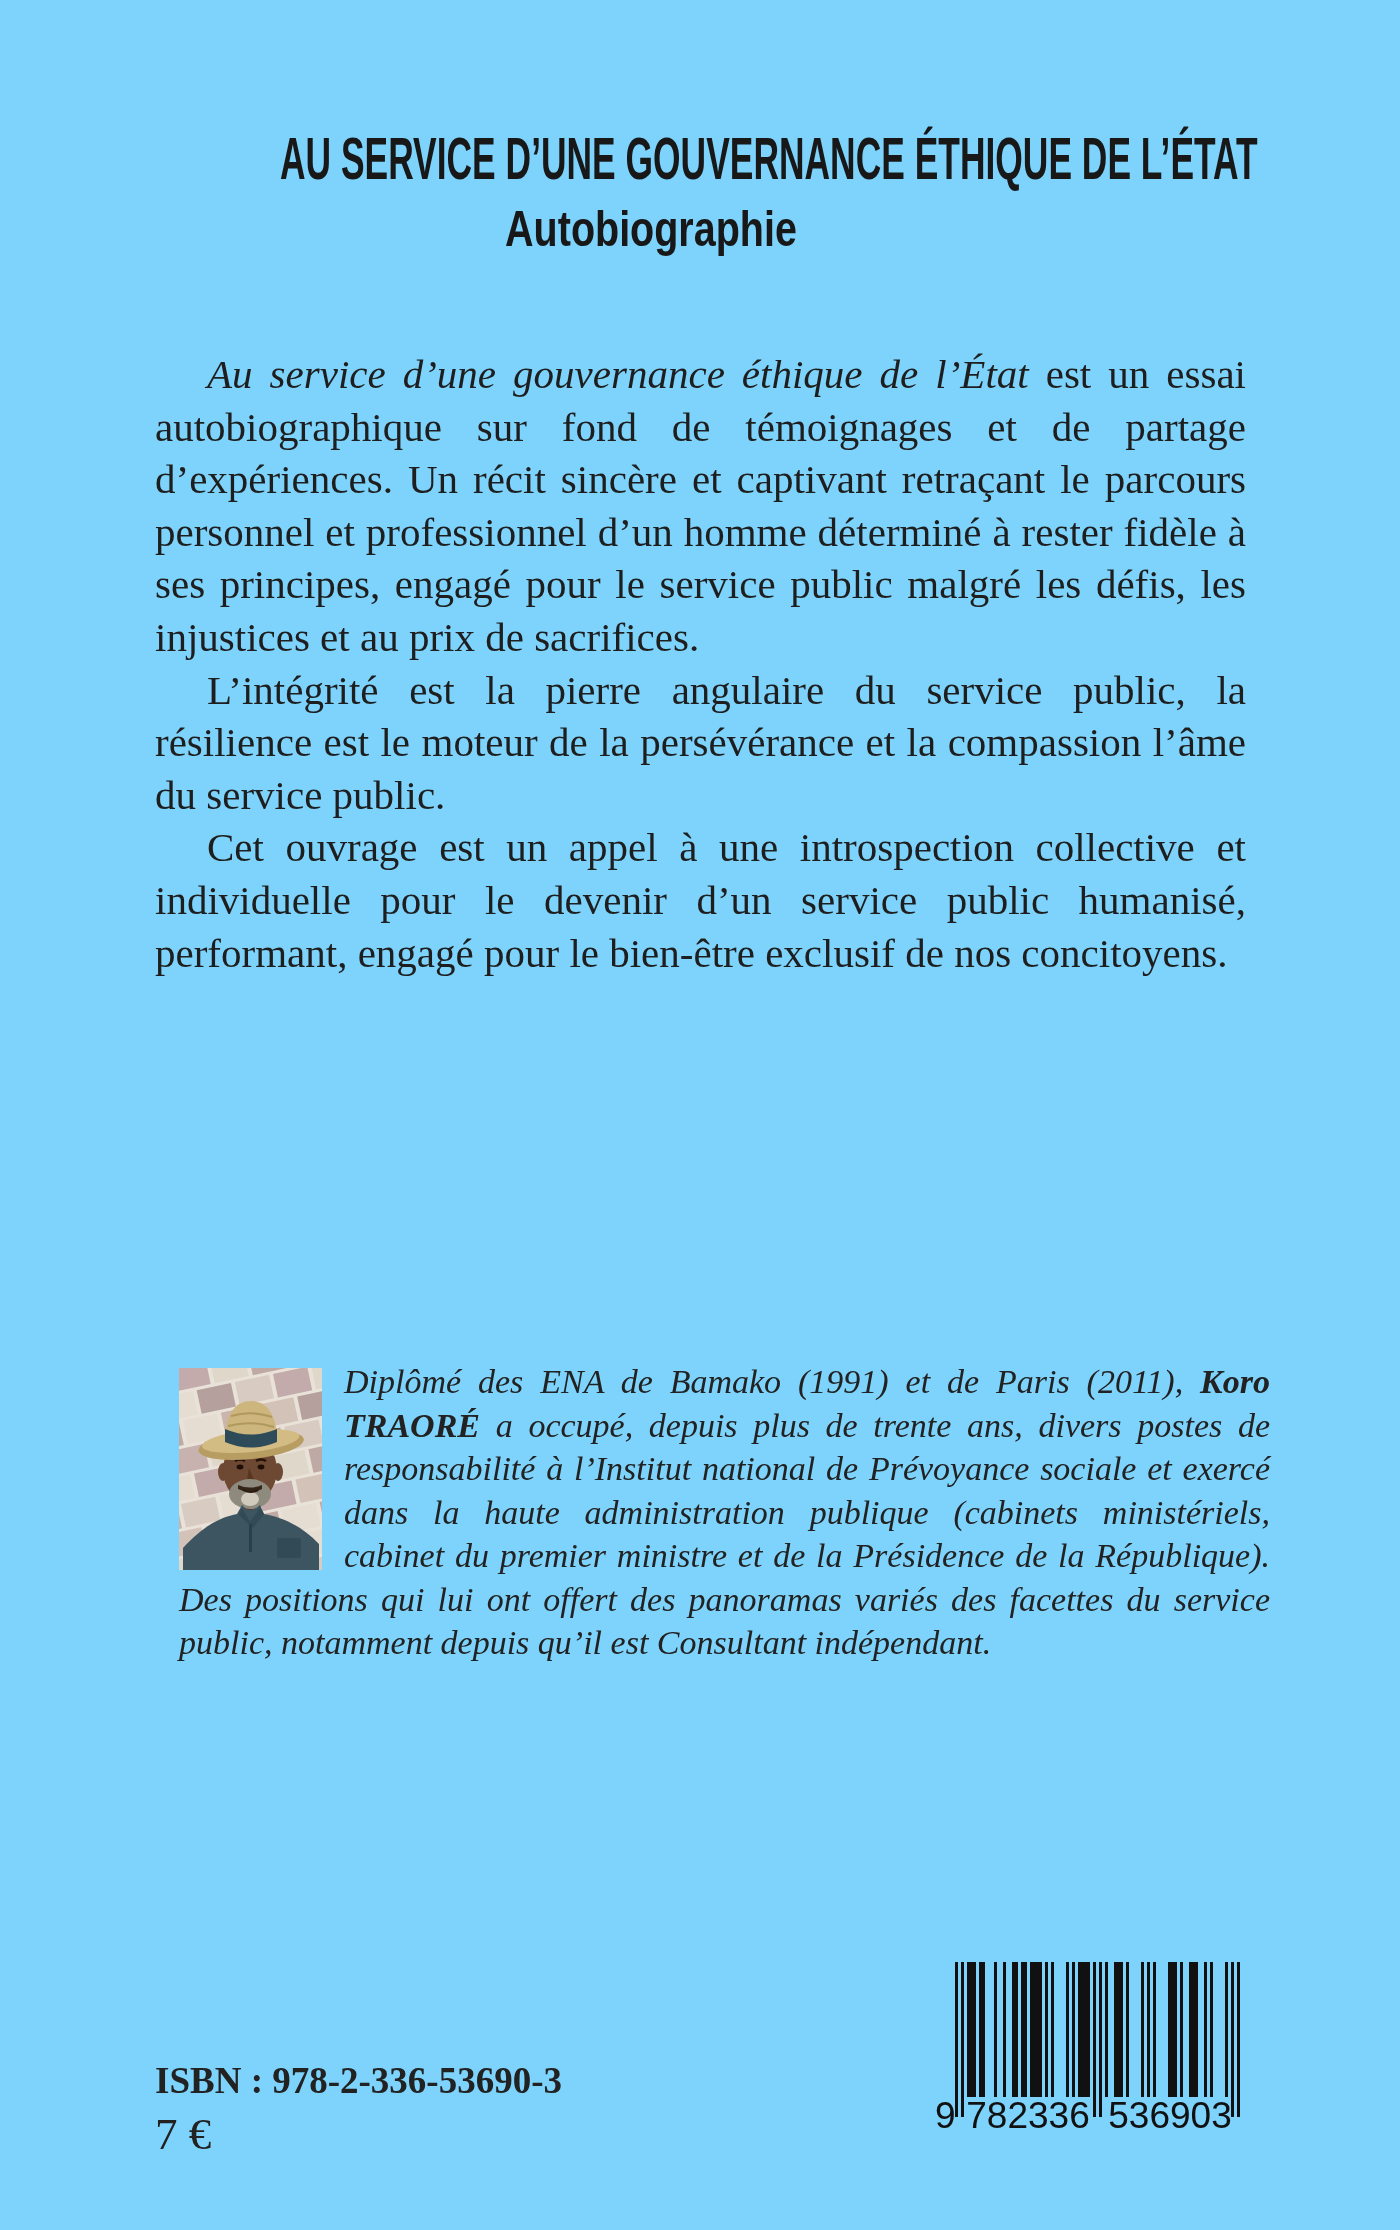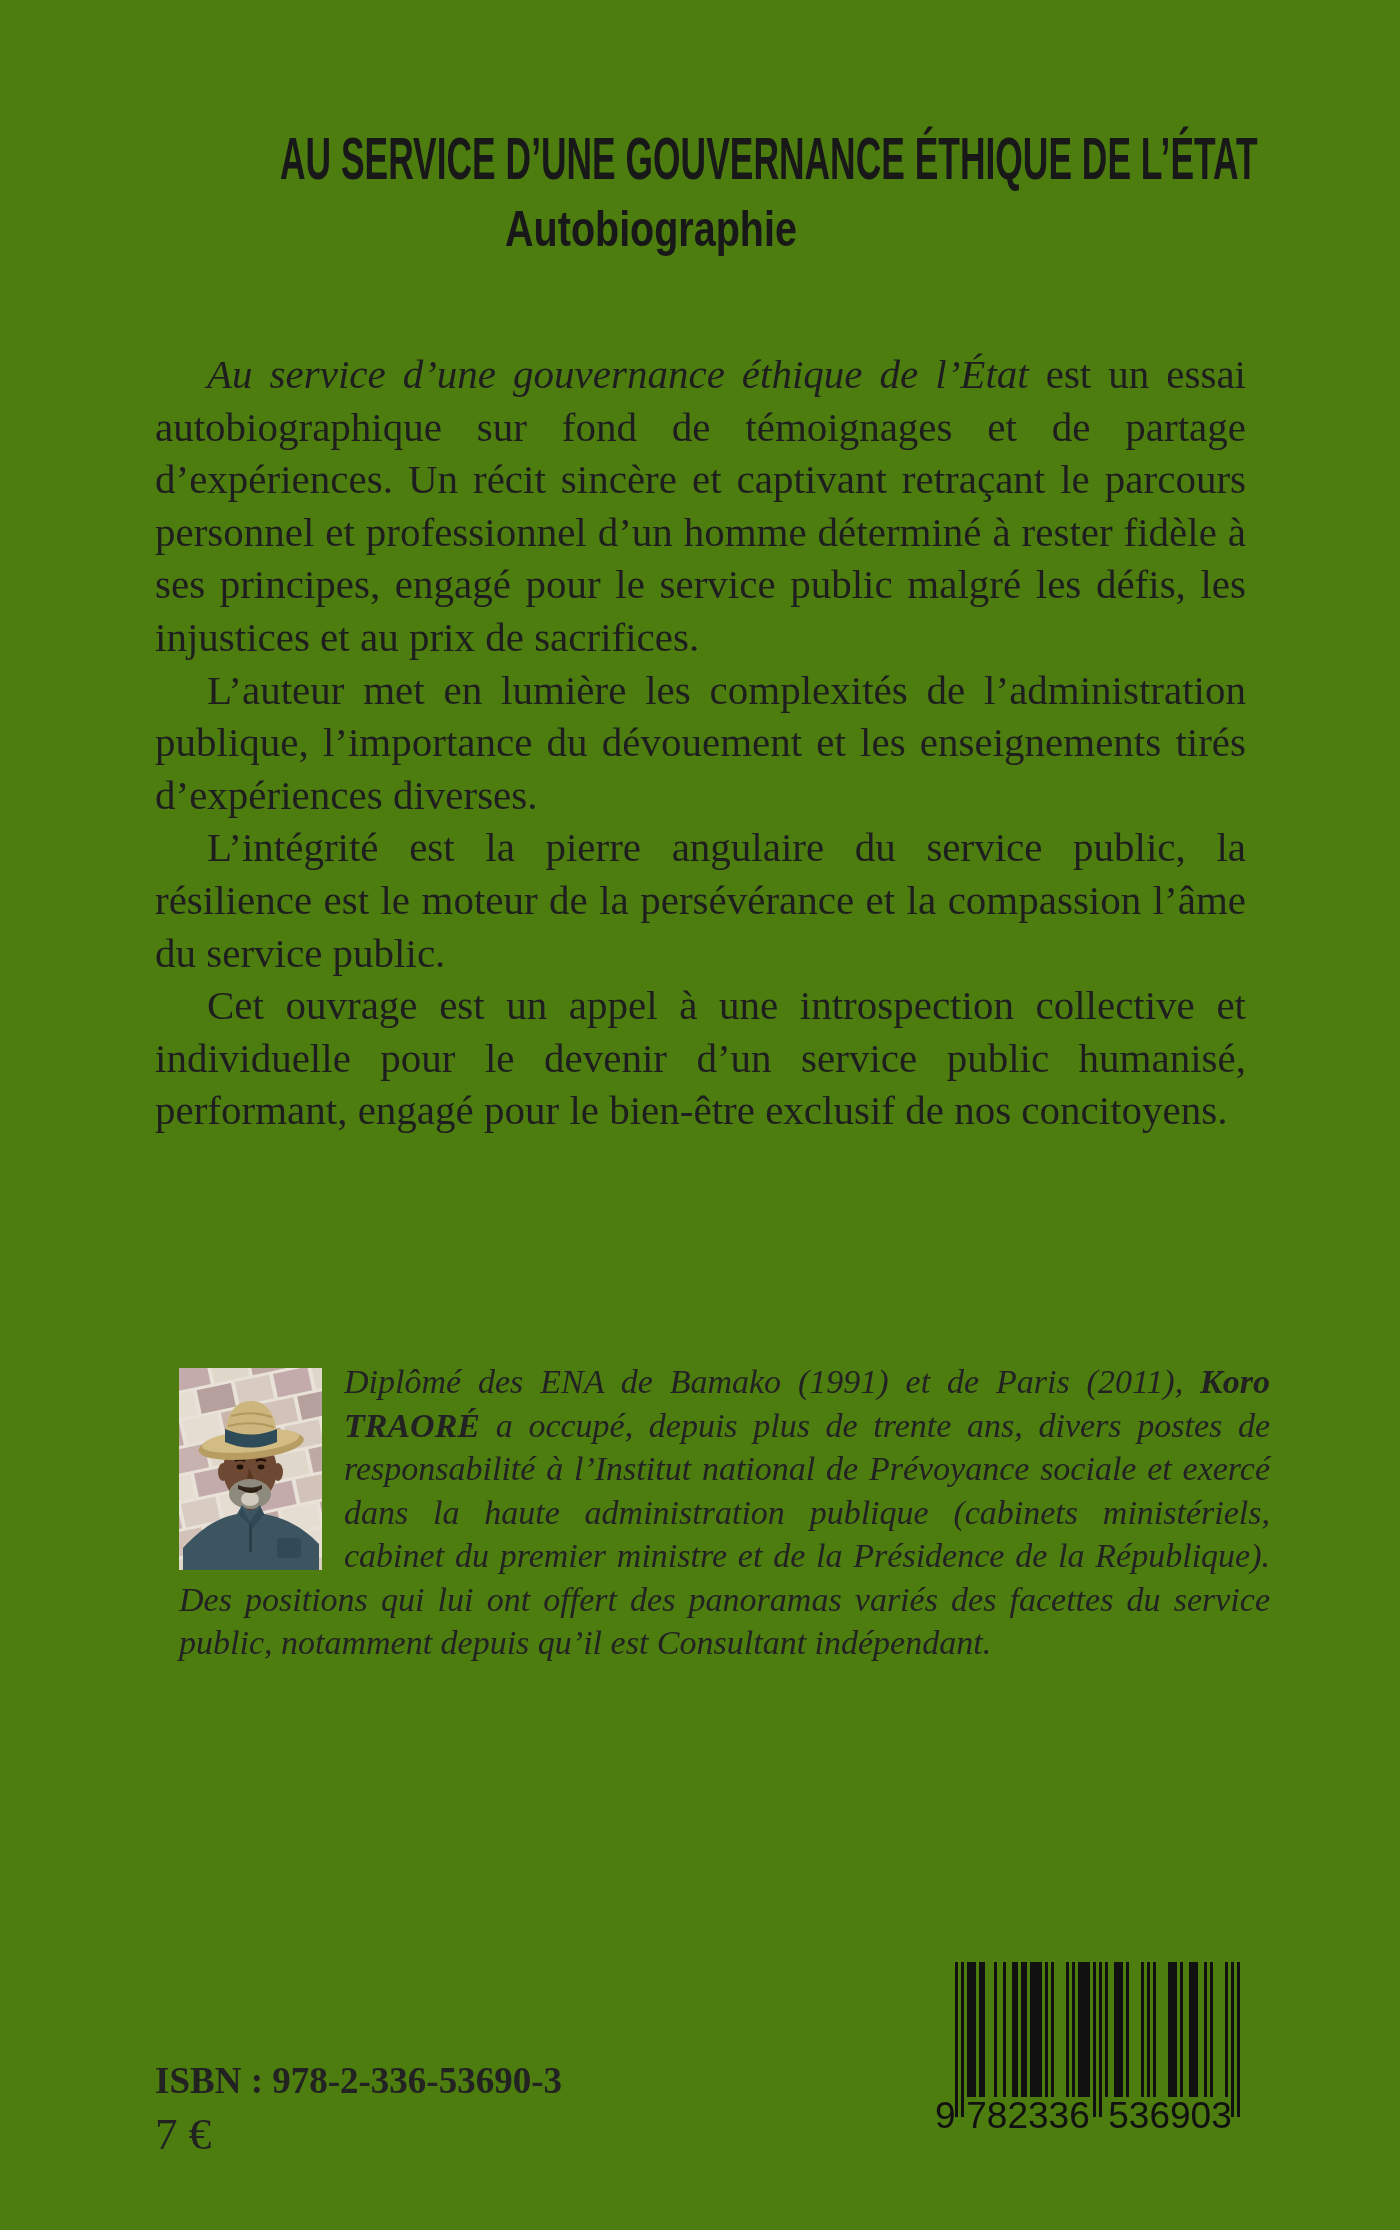--- a/index.html
+++ b/index.html
@@ -1,19 +1,19 @@
 <!DOCTYPE html>
 <html lang="fr"><head>
 <meta charset="utf-8">
 <style>
   html,body{margin:0;padding:0;background:#9a9a9a;}
   .page{
     position:relative;
     width:1400px;height:2230px;
-    background:#4d7c0f;
+    background:#7dd3fc;
     overflow:hidden;
     font-family:"Liberation Serif", serif;
     color:#1c1c1c;
     margin:0 auto;
   }
   .book-title{
     position:absolute;left:0;top:130px;width:1400px;
     text-align:center;
     font-family:"Liberation Sans", sans-serif;
     font-weight:bold;
@@ -79,21 +79,20 @@
 </head>
 <body>
 
 <div class="page">
 
   <div class="book-title">AU SERVICE D’UNE GOUVERNANCE ÉTHIQUE DE L’ÉTAT</div>
   <div class="book-subtitle">Autobiographie</div>
 
   <div class="synopsis">
     <p><span class="lead-italic">Au service d’une gouvernance éthique de l’État</span><span> est un essai autobiographique sur fond de témoignages et de partage d’expériences. Un récit sincère et captivant retraçant le parcours personnel et professionnel d’un homme déterminé à rester fidèle à ses principes, engagé pour le service public malgré les défis, les injustices et au prix de sacrifices.</span></p>
-    <p>L’auteur met en lumière les complexités de l’administration publique, l’importance du dévouement et les enseignements tirés d’expériences diverses.</p>
     <p>L’intégrité est la pierre angulaire du service public, la résilience est le moteur de la persévérance et la compassion l’âme du service public.</p>
     <p>Cet ouvrage est un appel à une introspection collective et individuelle pour le devenir d’un service public humanisé, performant, engagé pour le bien-être exclusif de nos concitoyens.</p>
   </div>
 
   <div class="author-section">
     <div class="author-photo-box">
       <svg width="143" height="202" viewBox="0 0 143 202" xmlns="http://www.w3.org/2000/svg">
         <defs>
           <clipPath id="photoClip">
               <rect x="0" y="0" width="143" height="202"></rect>

